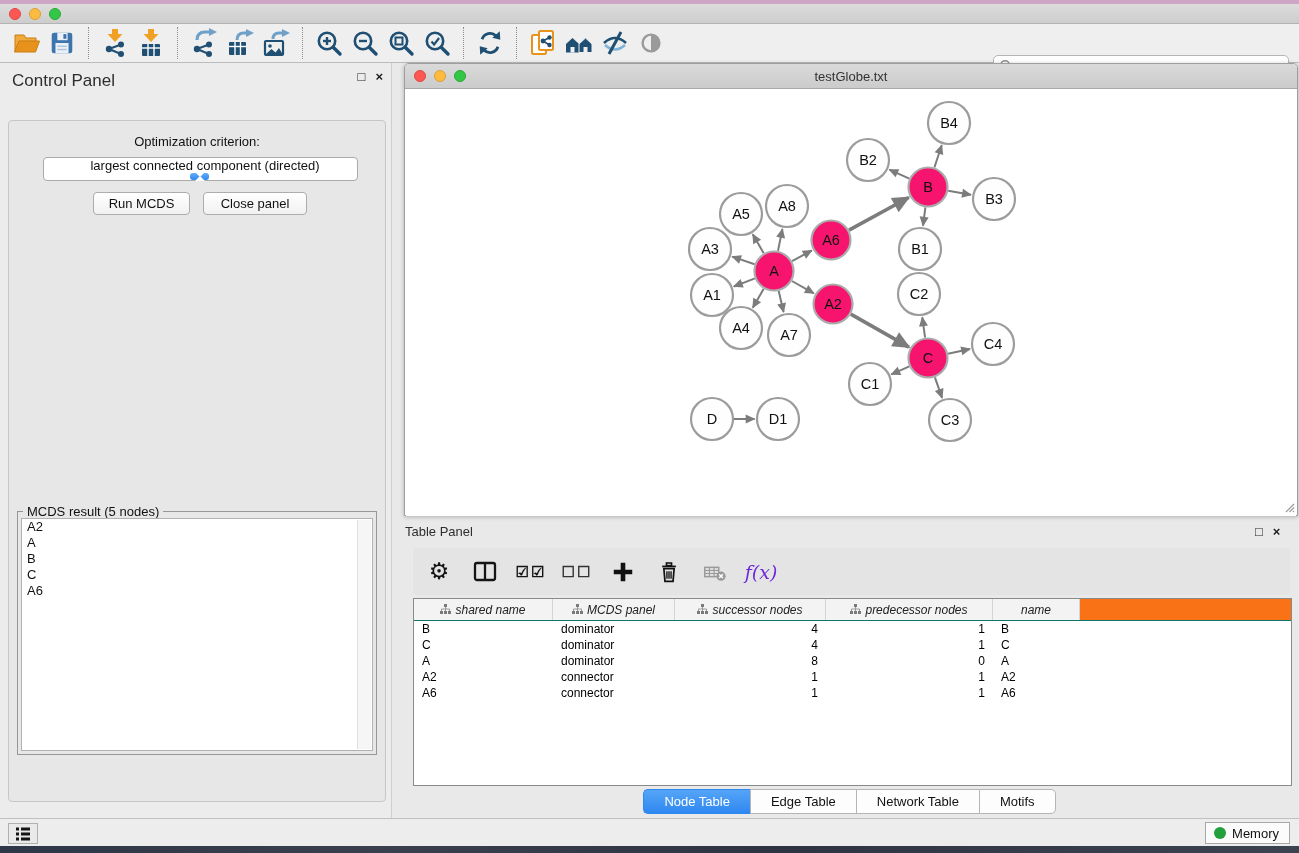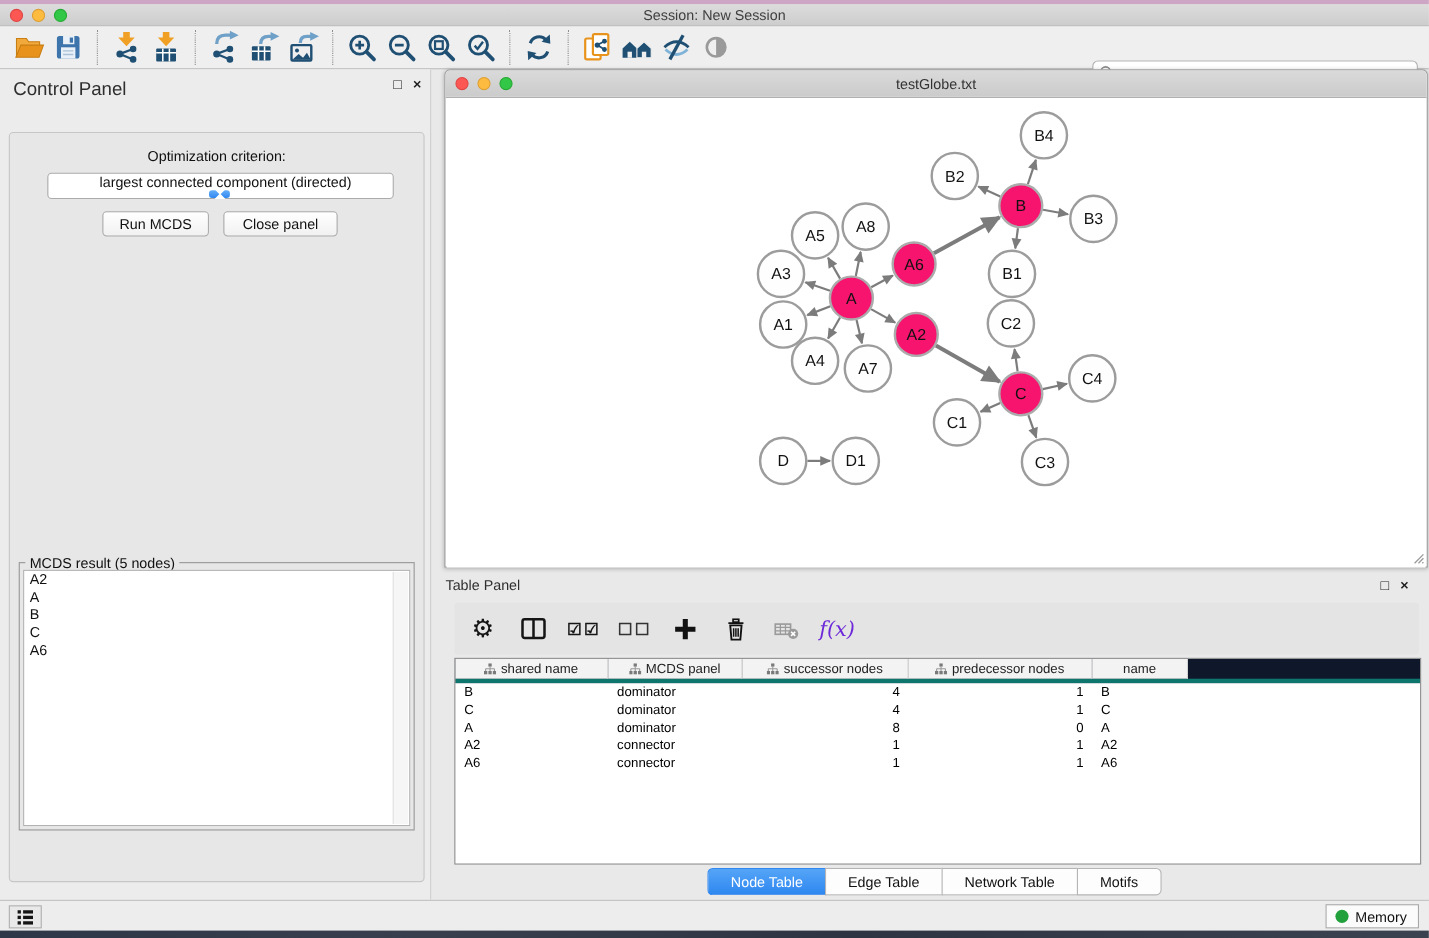--- a/index.html
+++ b/index.html
@@ -74,21 +74,21 @@
   .tp-btns { left:1255px; top:524px; display:flex; gap:10px; font-weight:bold; color:#1c1c1c; }
   .tp-toolbar { left:413px; top:548px; width:877px; height:47px; background:#e4e4e4; border-radius:3px;
                 display:flex; align-items:center; gap:14px; padding-left:10px; }
   .ticon { width:32px; height:32px; display:flex; align-items:center; justify-content:center; color:#151515; }
   .ticon.dim { color:#6d28d9; }
   .gear-glyph { font-size:23px; line-height:23px; }
   .cbx { font-size:15px; letter-spacing:2px; font-weight:bold; }
   .fx { font-family:"DejaVu Serif", serif; font-style:italic; font-size:19px; }
 
   .table { left:413px; top:598px; width:879px; height:188px; background:#fff; border:1px solid #8a8a8a; overflow:hidden; }
-  .thead { display:flex; height:22px; border-bottom:4px solid #0f766e; background:#0f172a; }
+  .thead { display:flex; height:22px; border-bottom:1px solid #0f766e; background:#f97316;font-style:italic; }
   .th { position:relative; display:flex; align-items:center; justify-content:center; gap:4px;
         border-right:1px solid #d4d4d4; font-size:12px; color:#222; background:#f3f3f3; }
   .trow { display:flex; height:16px; font-size:12px; color:#000; }
   .td { padding:1px 8px 0 8px; white-space:nowrap; overflow:hidden; }
   .td.num { text-align:right; }
 
   .btabs { left:0px; top:789px; width:1299px; display:flex; justify-content:center; }
   .btabs-inner { display:flex; margin-left:400px; }
   .btab { padding:4px 20px; background:#fdfdfd; border:1px solid #b5b5b5; border-right:none; font-size:13px; color:#111; }
   .btab:first-child { border-radius:5px 0 0 5px; }
@@ -106,21 +106,20 @@
                  background:linear-gradient(90deg,#2d3747,#3a3f4e 30%,#2f3442 60%,#3c4350); }
 </style>
 </head>
 <body>
 
 <div id="app">
 
   <div class="abs wall-top"></div>
 
   <div class="abs titlebar">
-    <div class="title-text">Session: New Session</div>
     <div class="lights">
       <div class="light red"></div>
       <div class="light yellow"></div>
       <div class="light green"></div>
     </div>
   </div>
 
   <div class="abs toolbar">
     <div style="width:8px"></div>
     <div class="tbtn">

